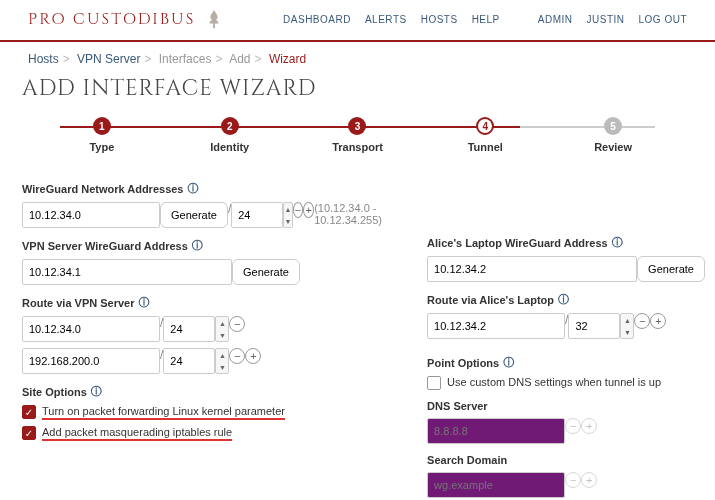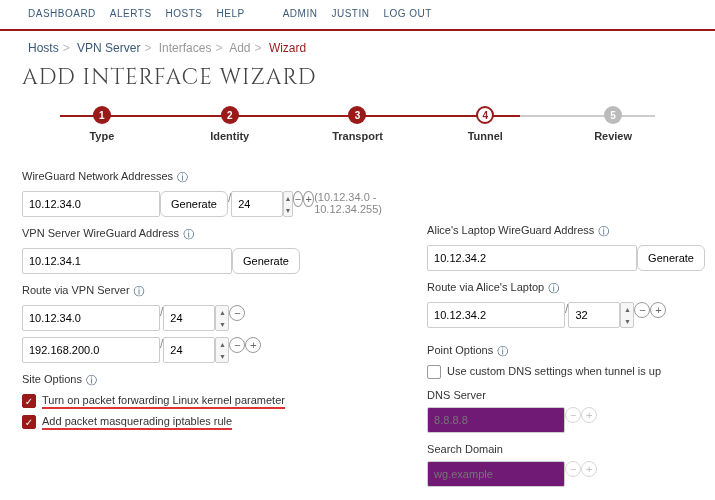--- a/index.html
+++ b/index.html
@@ -19,21 +19,21 @@
   .step{display:flex;flex-direction:column;align-items:center;font-family:Arial,Helvetica,sans-serif;font-size:11px;font-weight:700;color:#333;position:relative;z-index:2;flex:1}
   .dot{width:18px;height:18px;border-radius:50%;display:flex;align-items:center;justify-content:center;font-size:10px;color:#fff;margin-bottom:6px}
   .done .dot{background:#9a1a1a}
   .cur .dot{background:#fff;border:2px solid #9a1a1a;color:#9a1a1a;font-weight:700}
   .todo .dot{background:#bbb}
   .line{position:absolute;top:9px;height:2px;z-index:1}
   .line.red{background:#9a1a1a}
   .line.gray{background:#ccc}
   .form{display:flex;gap:30px;padding:0 22px;font-family:Arial,Helvetica,sans-serif}
   .col{flex:1}
-  .lbl{font-size:11px;font-weight:400;color:#333;margin:10px 0 6px;display:flex;align-items:flex-start;gap:4px}
+  .lbl{font-size:11px;font-weight:700;color:#333;margin:10px 0 6px;display:flex;align-items:center;gap:4px}
   .help{color:#3a5a7a;cursor:pointer}
   .row{display:flex;align-items:flex-start;gap:0;margin-bottom:6px}
   input[type=text]{height:26px;border:1px solid #ccc;border-radius:2px;padding:0 6px;font-size:11px;font-family:Arial}
   input[type=text]:disabled{background:#701a75;color:#bbb}
   .btn{height:26px;border:1px solid #ccc;border-radius:6px;padding:0 10px;background:#fff;font-size:11px;cursor:pointer;font-family:Arial}
   .w150{width:138px}
   .w60{width:52px}
   .slash{color:#888}
   .stepper{display:flex;flex-direction:column;border:1px solid #ccc;border-radius:2px;width:14px;height:26px;background:#f6f6f6}
   .stepper span{flex:1;font-size:7px;display:flex;align-items:center;justify-content:center;color:#666;cursor:pointer}
@@ -42,20 +42,26 @@
   .chk{display:flex;align-items:flex-start;gap:6px;font-size:11px;margin:6px 0}
   .cb{width:14px;height:14px;border:1px solid #9a1a1a;border-radius:2px;display:flex;align-items:center;justify-content:center;flex-shrink:0}
   .cb.on{background:#9a1a1a;color:#fff;font-size:10px}
   .cb.off{border-color:#999}
   .underline{border-bottom:2px solid #d33;padding-bottom:1px}
 </style>
 </head>
 <body>
 
 <div class="header">
+  <div class="brand">
+    <span>PRO CUSTODIBUS</span>
+    <svg width="22" height="22" viewBox="0 0 24 24">
+        <path fill="#9a8a7a" d="M12 2c-1 3-4 5-4 8 0 2 2 3 2 3s-3 1-3 4h10c0-3-3-4-3-4s2-1 2-3c0-3-3-5-4-8zM11 17h2v5h-2z"></path>
+      </svg>
+  </div>
   <div class="nav">
     <span>DASHBOARD</span>
     <span>ALERTS</span>
     <span>HOSTS</span>
     <span>HELP</span>
     <span style="width:10px"></span>
     <span>ADMIN</span>
     <span>JUSTIN</span>
     <span>LOG OUT</span>
   </div>

